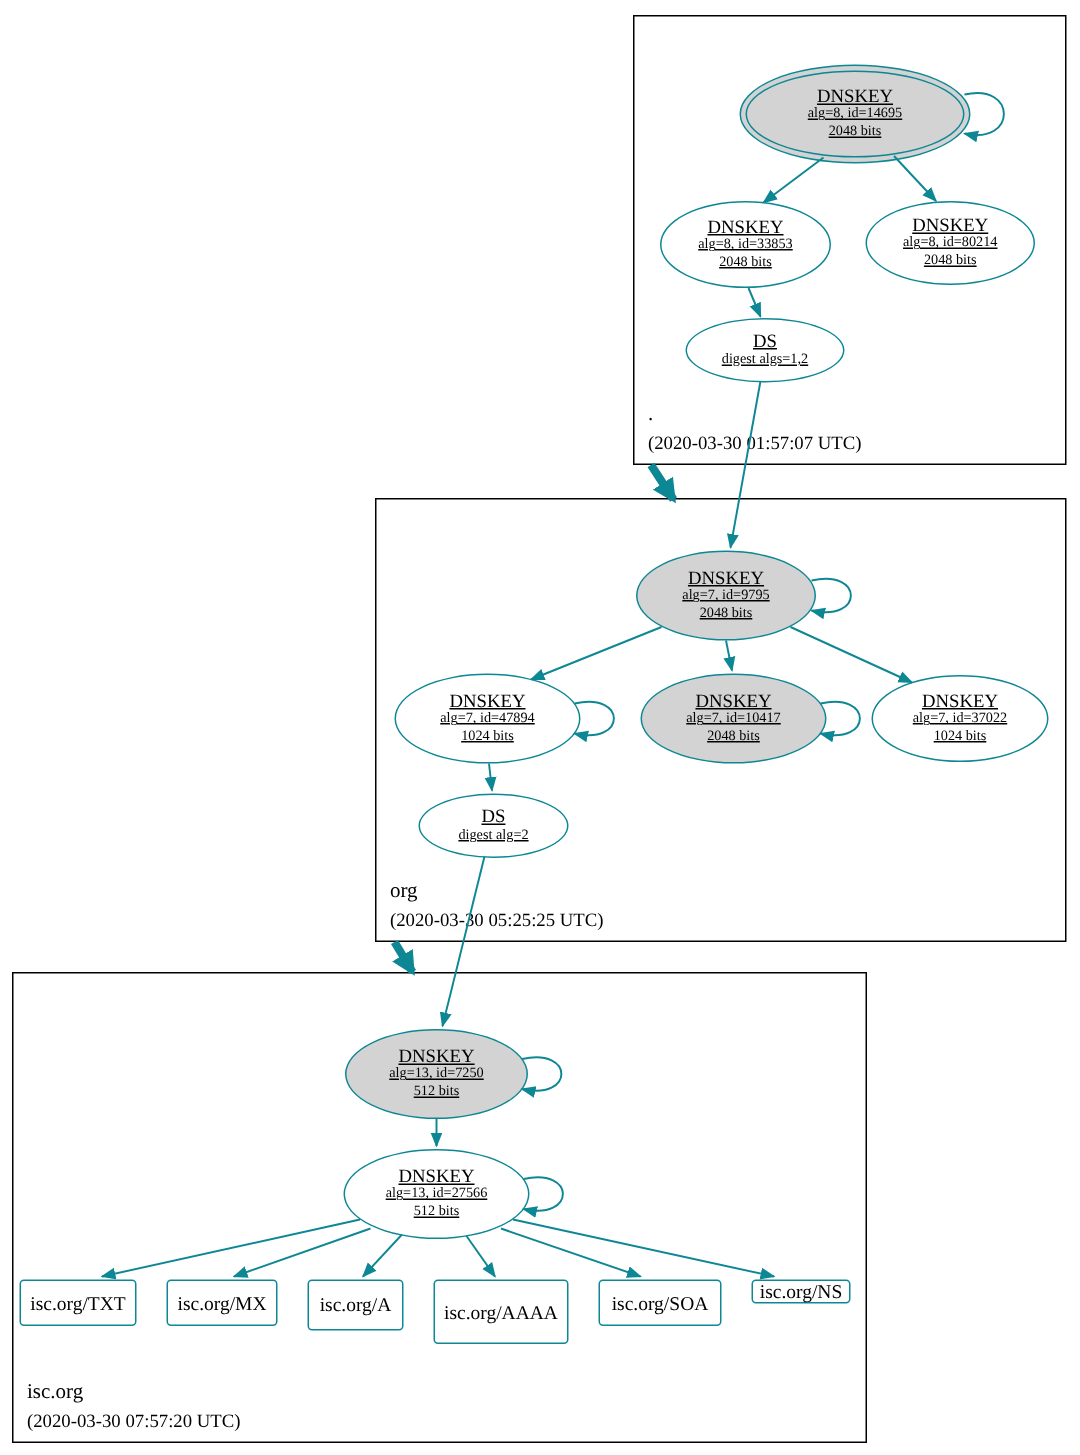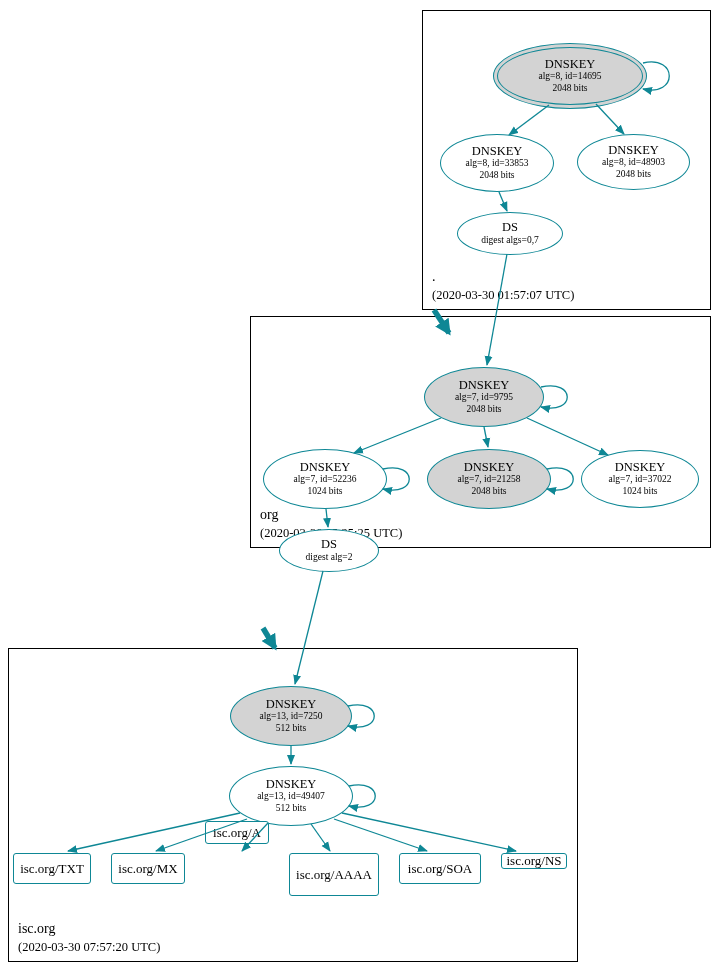--- a/index.html
+++ b/index.html
@@ -6,112 +6,112 @@
   html,body { background:#ffffff; }
   body { font-family:"Liberation Serif","DejaVu Serif",serif; color:#000; }
   .canvas { position:relative; width:720px; height:970px; background:#fff; overflow:hidden; }
 
   .zone { position:absolute; border:1px solid #000; background:#fff; }
   .zone-name { position:absolute; left:9px; bottom:24px; font-size:14px; color:#000; }
   .zone-ts   { position:absolute; left:9px; bottom:6px;  font-size:12.5px; color:#000;margin-top:35px; }
 
   .node { position:absolute; display:flex; flex-direction:column; align-items:center;
           justify-content:center; text-align:center; color:#000; }
-  .ellipse { border:1.5px solid var(--teal); border-radius:50%; background:#fff; }
+  .ellipse { border:1.5px solid var(--teal); border-radius:50%; background:#fff;text-decoration:underline; }
   .ellipse.gray { background:#d3d3d3; }
   .ellipse.double::after { content:""; position:absolute; inset:3px;
           border:1.5px solid var(--teal); border-radius:50%; pointer-events:none; }
   .nt { font-size:12.5px; line-height:1.15; }
   .nd { font-size:9.5px;  line-height:1.25; }
   .rect { border:1.5px solid var(--teal); background:#fff; font-size:13px; border-radius:3px; }
 
   svg.edges { position:absolute; left:0; top:0; pointer-events:none; }
   :root { --teal:#0e8795; }
 </style>
 </head>
 <body>
 
 <div class="canvas">
 
   <div class="zone" style="left:422px; top:10px; width:289px; height:300px">
     <div class="zone-name">.</div>
     <div class="zone-ts">(2020-03-30 01:57:07 UTC)</div>
   </div>
-  <div class="zone" style="left:250px; top:316px; width:461px; height:232px">
+  <div class="zone" style="left:250px; top:332px; width:461px; height:296px">
     <div class="zone-name">org</div>
     <div class="zone-ts">(2020-03-30 05:25:25 UTC)</div>
   </div>
   <div class="zone" style="left:8px; top:648px; width:570px; height:314px">
     <div class="zone-name">isc.org</div>
     <div class="zone-ts">(2020-03-30 07:57:20 UTC)</div>
   </div>
 
   <div class="node ellipse gray double" style="left:493px; top:43px; width:154px; height:66px">
     <span class="nt">DNSKEY</span>
     <span class="nd">alg=8, id=14695</span>
     <span class="nd">2048 bits</span>
   </div>
   <div class="node ellipse" style="left:440px; top:134px; width:114px; height:58px">
     <span class="nt">DNSKEY</span>
     <span class="nd">alg=8, id=33853</span>
     <span class="nd">2048 bits</span>
   </div>
   <div class="node ellipse" style="left:577px; top:134px; width:113px; height:56px">
     <span class="nt">DNSKEY</span>
-    <span class="nd">alg=8, id=48903</span>
+    <span class="nd">alg=8, id=80214</span>
     <span class="nd">2048 bits</span>
   </div>
   <div class="node ellipse" style="left:457px; top:212px; width:106px; height:43px">
     <span class="nt">DS</span>
-    <span class="nd">digest algs=0,7</span>
+    <span class="nd">digest algs=1,2</span>
   </div>
 
   <div class="node ellipse gray" style="left:424px; top:367px; width:120px; height:60px">
     <span class="nt">DNSKEY</span>
     <span class="nd">alg=7, id=9795</span>
     <span class="nd">2048 bits</span>
   </div>
   <div class="node ellipse" style="left:263px; top:449px; width:124px; height:60px">
     <span class="nt">DNSKEY</span>
-    <span class="nd">alg=7, id=52236</span>
+    <span class="nd">alg=7, id=47894</span>
     <span class="nd">1024 bits</span>
   </div>
   <div class="node ellipse gray" style="left:427px; top:449px; width:124px; height:60px">
     <span class="nt">DNSKEY</span>
-    <span class="nd">alg=7, id=21258</span>
+    <span class="nd">alg=7, id=10417</span>
     <span class="nd">2048 bits</span>
   </div>
   <div class="node ellipse" style="left:581px; top:450px; width:118px; height:58px">
     <span class="nt">DNSKEY</span>
     <span class="nd">alg=7, id=37022</span>
     <span class="nd">1024 bits</span>
   </div>
   <div class="node ellipse" style="left:279px; top:529px; width:100px; height:43px">
     <span class="nt">DS</span>
     <span class="nd">digest alg=2</span>
   </div>
 
   <div class="node ellipse gray" style="left:230px; top:686px; width:122px; height:60px">
     <span class="nt">DNSKEY</span>
     <span class="nd">alg=13, id=7250</span>
     <span class="nd">512 bits</span>
   </div>
   <div class="node ellipse" style="left:229px; top:766px; width:124px; height:60px">
     <span class="nt">DNSKEY</span>
-    <span class="nd">alg=13, id=49407</span>
+    <span class="nd">alg=13, id=27566</span>
     <span class="nd">512 bits</span>
   </div>
 
   <div class="node rect" style="left:13px; top:853px; width:78px; height:31px">
     <span>isc.org/TXT</span>
   </div>
   <div class="node rect" style="left:111px; top:853px; width:74px; height:31px">
     <span>isc.org/MX</span>
   </div>
-  <div class="node rect" style="left:205px; top:821px; width:64px; height:23px">
+  <div class="node rect" style="left:205px; top:853px; width:64px; height:34px">
     <span>isc.org/A</span>
   </div>
   <div class="node rect" style="left:289px; top:853px; width:90px; height:43px">
     <span>isc.org/AAAA</span>
   </div>
   <div class="node rect" style="left:399px; top:853px; width:82px; height:31px">
     <span>isc.org/SOA</span>
   </div>
   <div class="node rect" style="left:501px; top:853px; width:66px; height:16px">
     <span>isc.org/NS</span>

